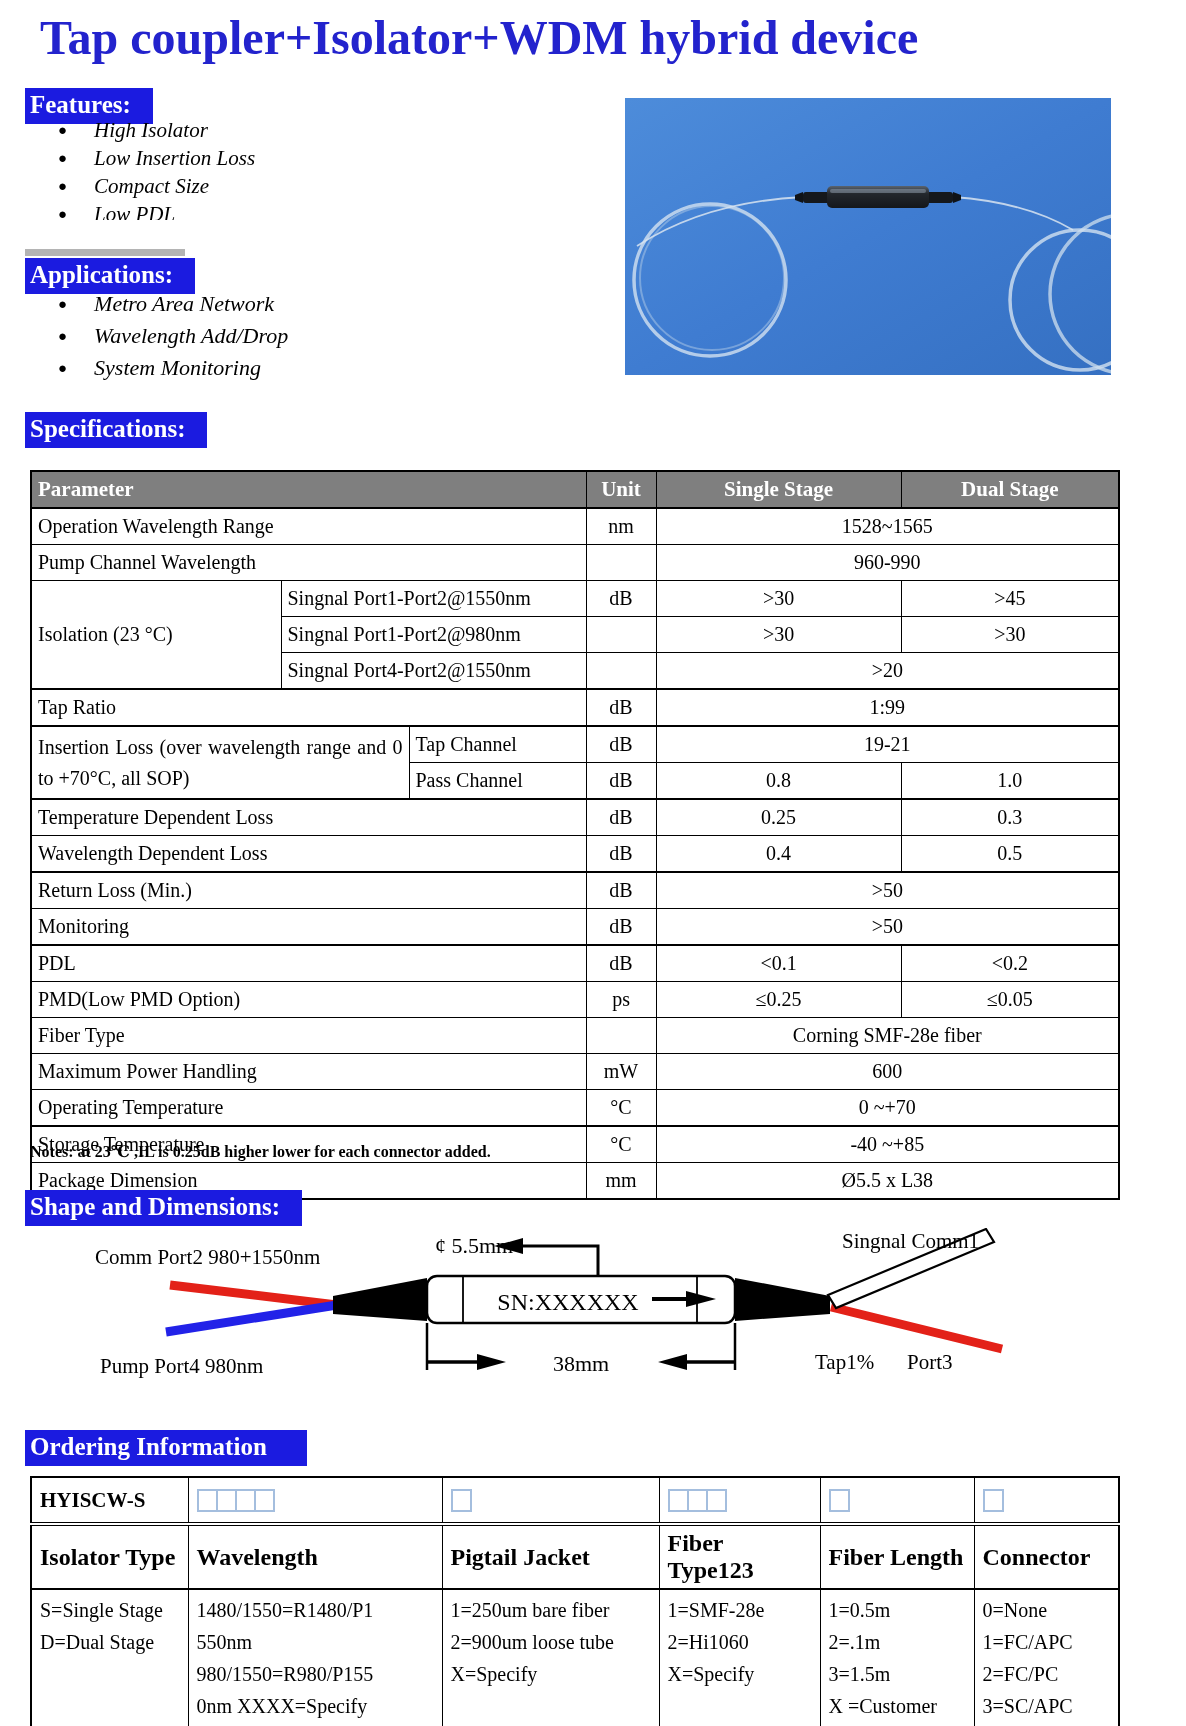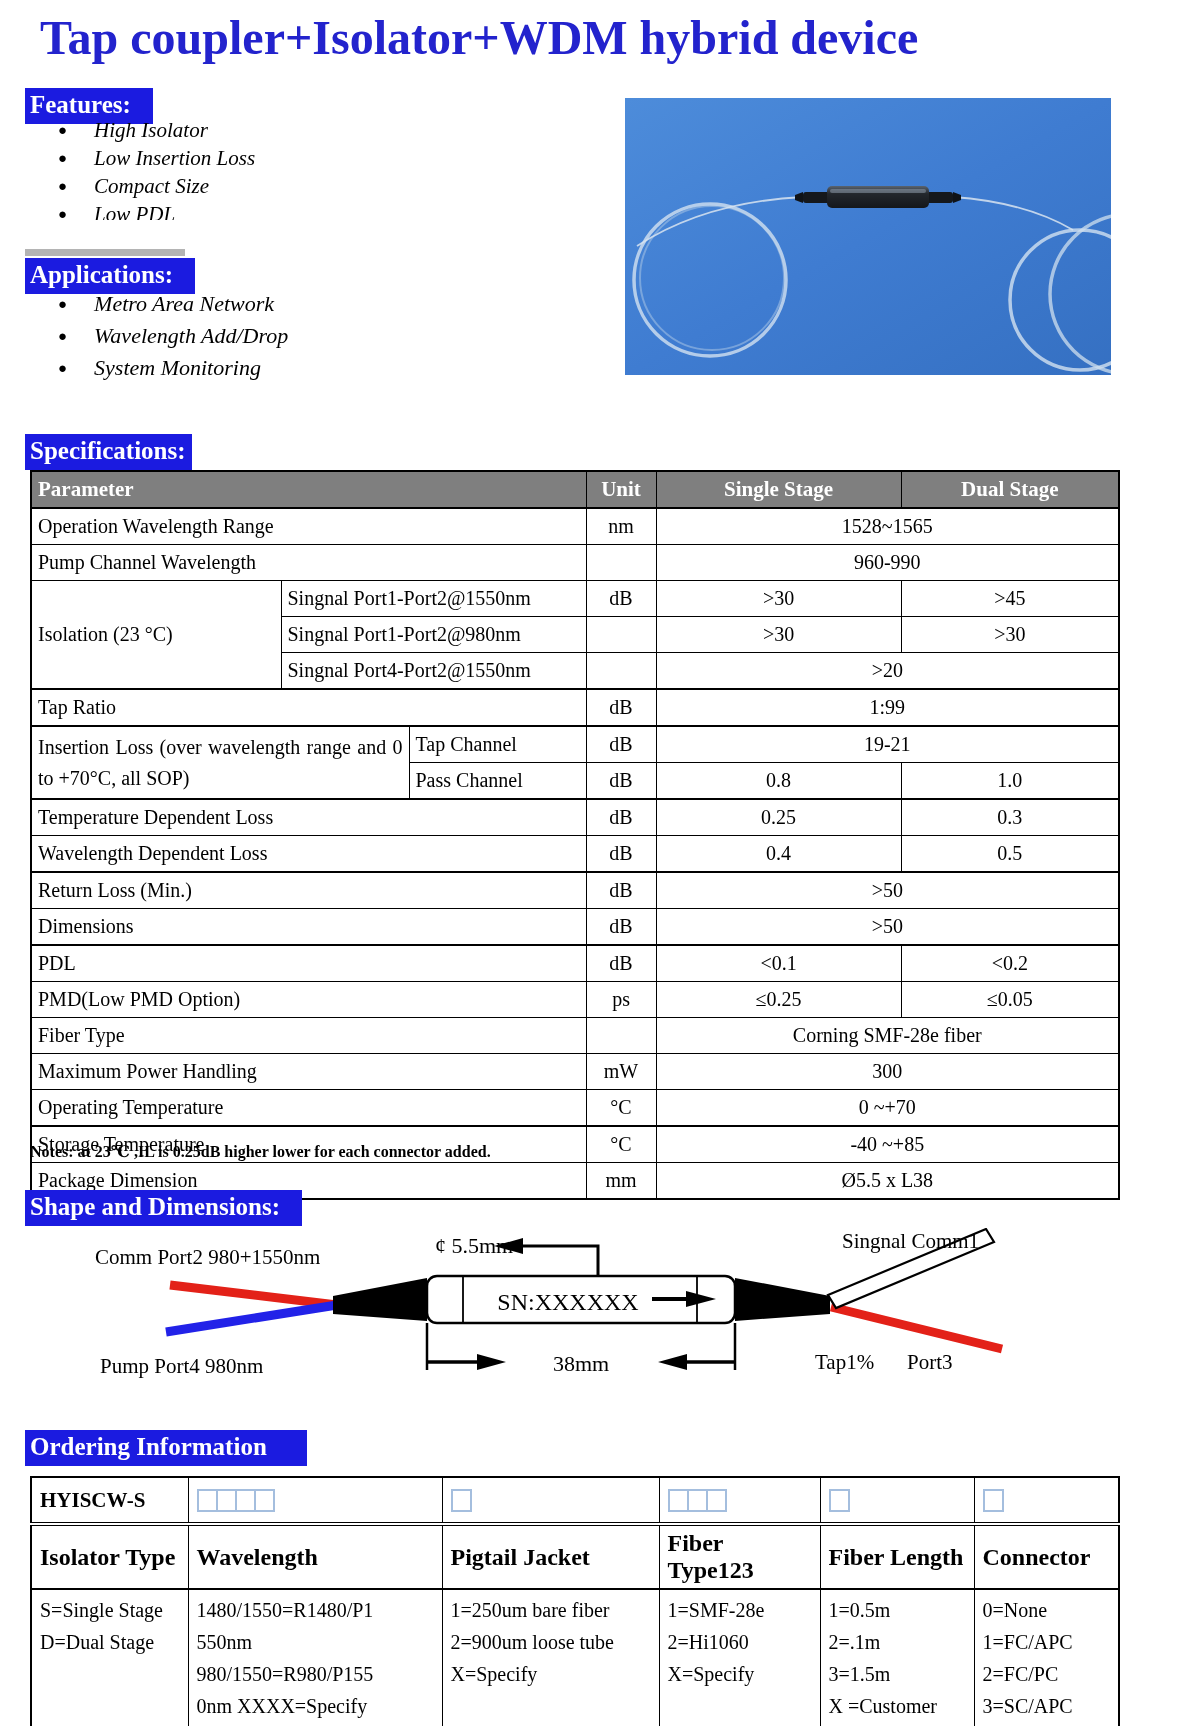--- a/index.html
+++ b/index.html
@@ -108,21 +108,21 @@
     <g>
       <rect x="178" y="94" width="28" height="11" rx="3" fill="#15181c"></rect>
       <rect x="300" y="94" width="28" height="11" rx="3" fill="#15181c"></rect>
       <polygon points="170,97 178,94 178,105 170,102" fill="#101317"></polygon>
       <polygon points="336,97 328,94 328,105 336,102" fill="#101317"></polygon>
       <rect x="202" y="88" width="102" height="22" rx="5" fill="url(#caps)"></rect>
       <rect x="205" y="91" width="96" height="4" rx="2" fill="#8b97a5" opacity="0.55"></rect>
     </g>
   </svg>
 
-  <div class="sec-head" style="left:25px;top:434px;padding-right:6px;">Specifications:</div>
+  <div class="sec-head" style="left:25px;top:412px;padding-right:21px;">Specifications:</div>
 
   <div class="spec-wrap">
   <table class="spec">
     <colgroup>
       <col style="width:250px">
           <col style="width:128px">
           <col style="width:177px">
       <col style="width:70px">
           <col style="width:245px">
           <col style="width:218px">
@@ -190,21 +190,21 @@
       <td class="ac">dB</td>
       <td class="ac">0.4</td>
       <td class="ac">0.5</td>
     </tr>
     <tr class="bt2">
       <td class="al" colspan="3">Return Loss (Min.)</td>
       <td class="ac">dB</td>
       <td class="ac" colspan="2">&gt;50</td>
     </tr>
     <tr>
-      <td class="al" colspan="3">Dimensions</td>
+      <td class="al" colspan="3">Monitoring</td>
       <td class="ac">dB</td>
       <td class="ac" colspan="2">&gt;50</td>
     </tr>
     <tr class="bt2">
       <td class="al" colspan="3">PDL</td>
       <td class="ac">dB</td>
       <td class="ac">&lt;0.1</td>
       <td class="ac">&lt;0.2</td>
     </tr>
     <tr>
@@ -214,21 +214,21 @@
       <td class="ac">≤0.05</td>
     </tr>
     <tr>
       <td class="al" colspan="3">Fiber Type</td>
       <td class="ac"></td>
       <td class="ac" colspan="2">Corning SMF-28e fiber</td>
     </tr>
     <tr>
       <td class="al" colspan="3">Maximum Power Handling</td>
       <td class="ac">mW</td>
-      <td class="ac" colspan="2">300</td>
+      <td class="ac" colspan="2">600</td>
     </tr>
     <tr>
       <td class="al" colspan="3">Operating Temperature</td>
       <td class="ac">°C</td>
       <td class="ac" colspan="2">0 ~+70</td>
     </tr>
     <tr class="bt2">
       <td class="al" colspan="3">Storage Temperature</td>
       <td class="ac">°C</td>
       <td class="ac" colspan="2">-40 ~+85</td>

